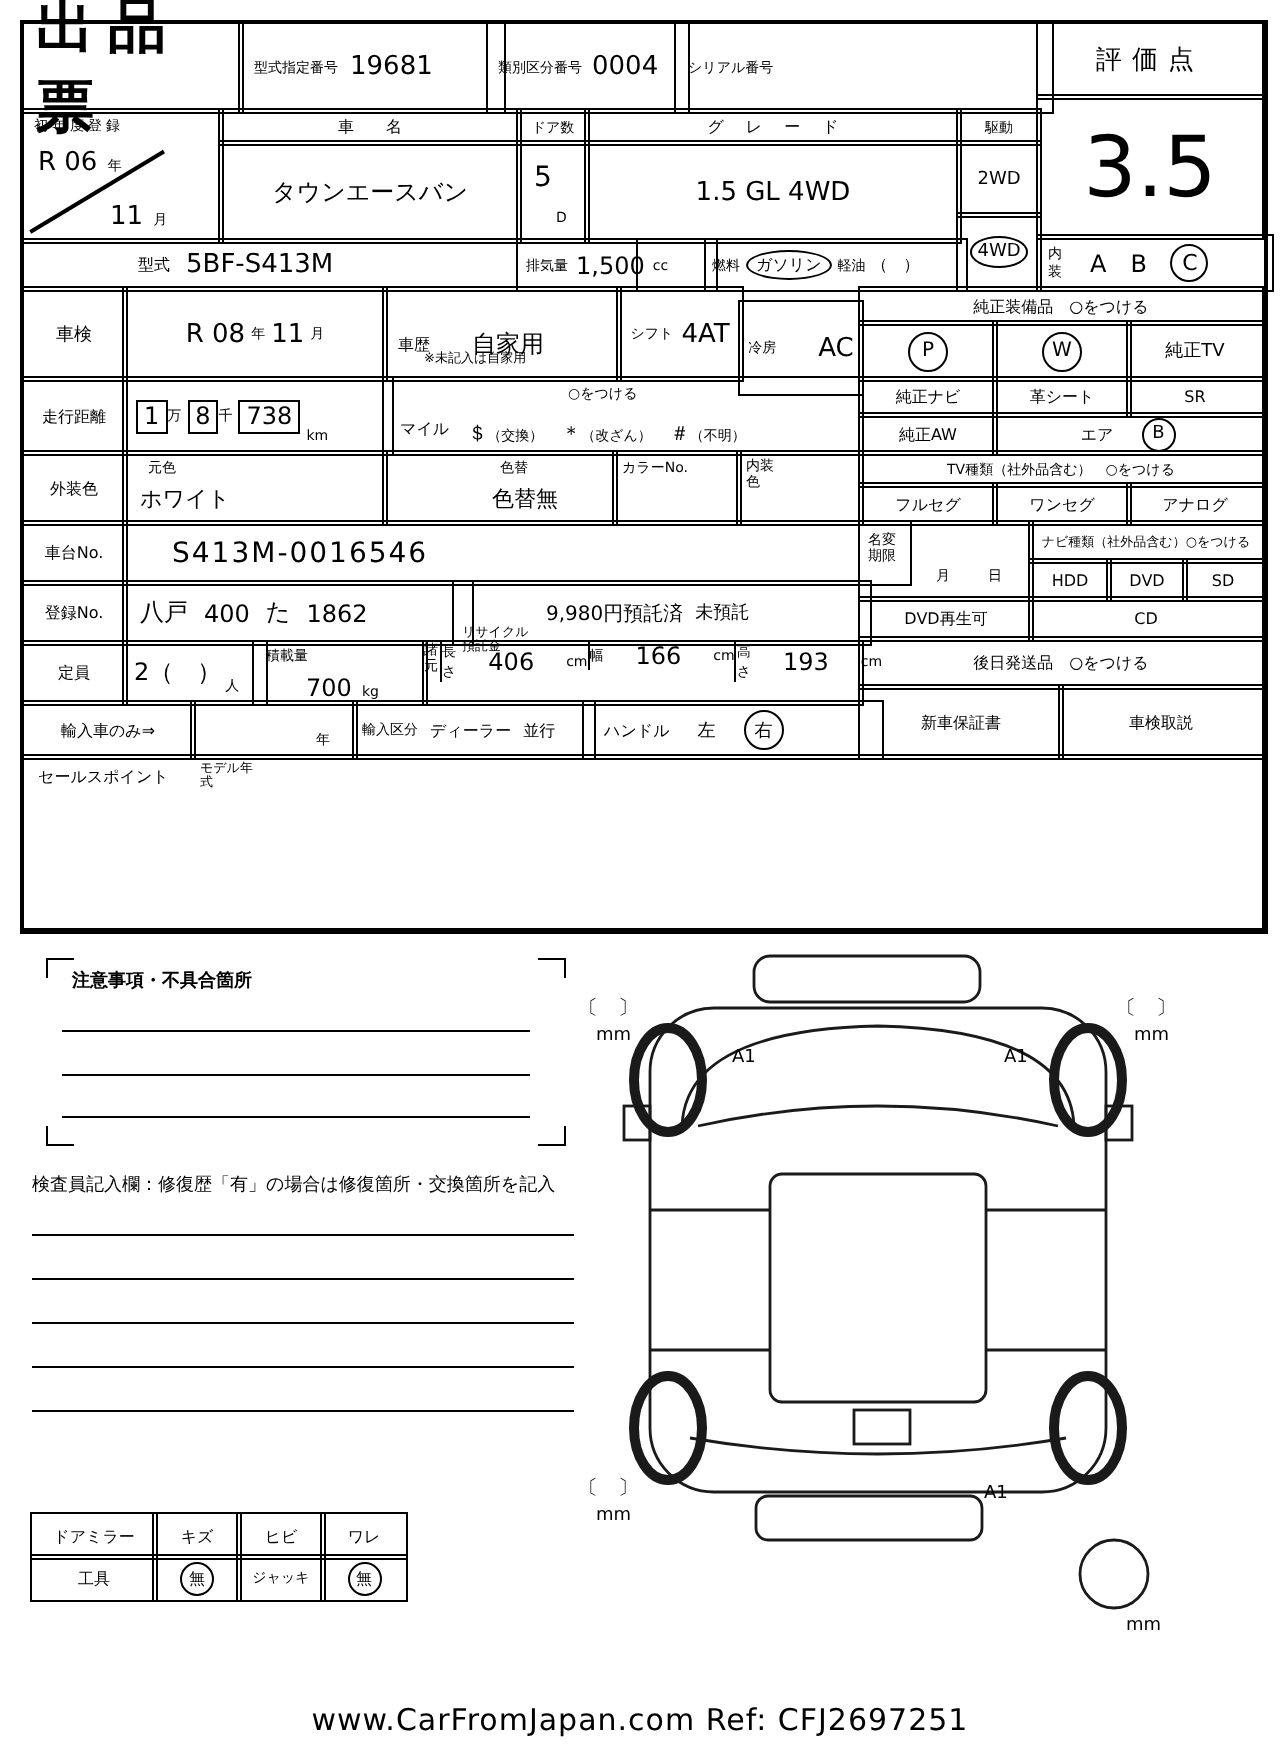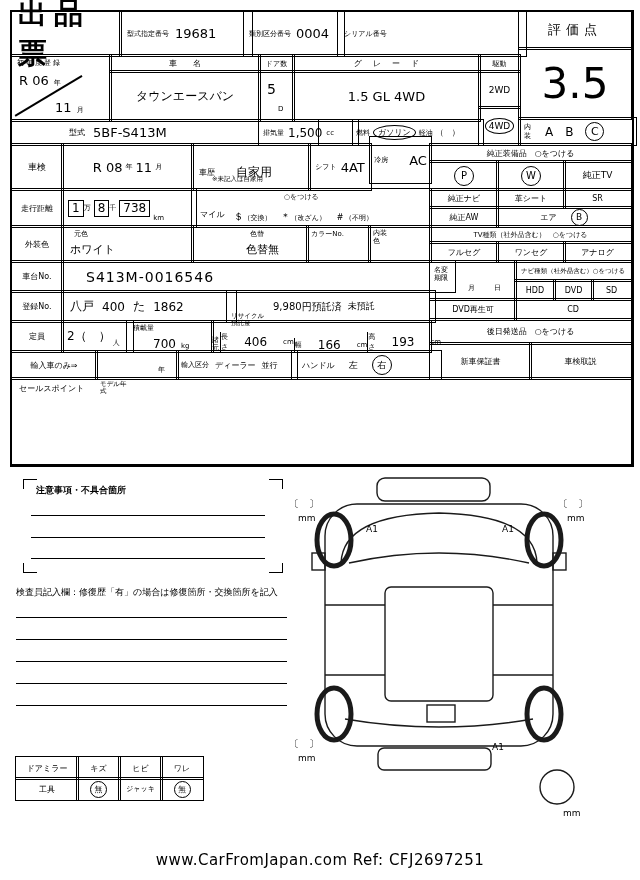--- a/index.html
+++ b/index.html
@@ -125,21 +125,21 @@
   </div>
   <div class="cell" style="left:191px;top:143px;width:118px;height:46px">
     <div class="t f6" style="left:20px;top:4px">※未記入は自家用</div>
     <div class="t f8" style="left:7px;top:23px">車歴</div>
     <div class="t f12" style="left:44px;top:20px">自家用</div>
   </div>
   <div class="cell cc" style="left:308px;top:143px;width:62px;height:46px;gap:4px">
     <span class="f7">シフト</span>
     <span class="f13">4AT</span>
   </div>
-  <div class="cell cc" style="left:369px;top:136px;width:61px;height:46px;gap:21px">
+  <div class="cell cc" style="left:369px;top:150px;width:61px;height:46px;gap:21px">
     <span class="f7">冷房</span>
     <span class="f13">AC</span>
   </div>
 
   <div class="cell cc" style="left:10px;top:188px;width:52px;height:38px">
     <span class="f8">走行距離</span>
   </div>
   <div class="cell cl" style="left:61px;top:188px;width:131px;height:38px;padding-left:3px">
     <span class="mbox">1</span>
     <span class="f7">万</span>
@@ -205,21 +205,21 @@
     <span class="f12">2（　）</span>
     <span class="f7" style="align-self:flex-end;margin-bottom:4px">人</span>
   </div>
   <div class="cell" style="left:126px;top:320px;width:86px;height:31px">
     <div class="t f7" style="left:6px;top:2px">積載量</div>
     <div class="t" style="left:26px;top:12px">
       <span class="f12">700</span>
       <span class="f7">kg</span>
     </div>
   </div>
-  <div class="cell" style="left:211px;top:320px;width:219px;height:31px;display:flex;align-items:flex-end">
+  <div class="cell" style="left:211px;top:320px;width:219px;height:31px;display:flex;align-items:flex-start">
     <div class="cc" style="width:16px">
       <span class="f7 vtxt" style="width:8px">諸元</span>
     </div>
     <div class="seg">
       <span class="f7">長さ</span>
       <span class="f12">406</span>
       <span class="f7">cm</span>
     </div>
     <div class="seg">
       <span class="f7">幅</span>

